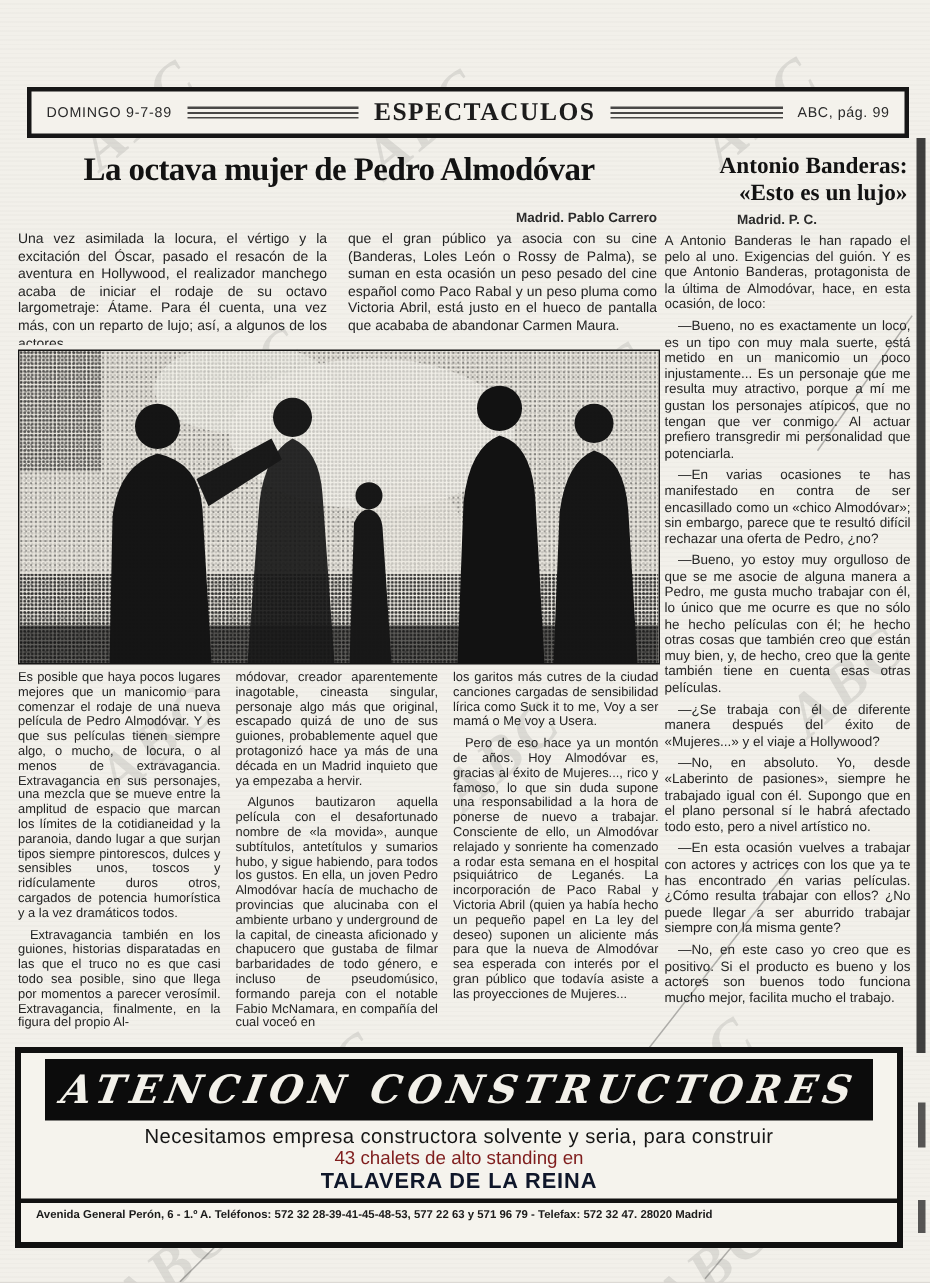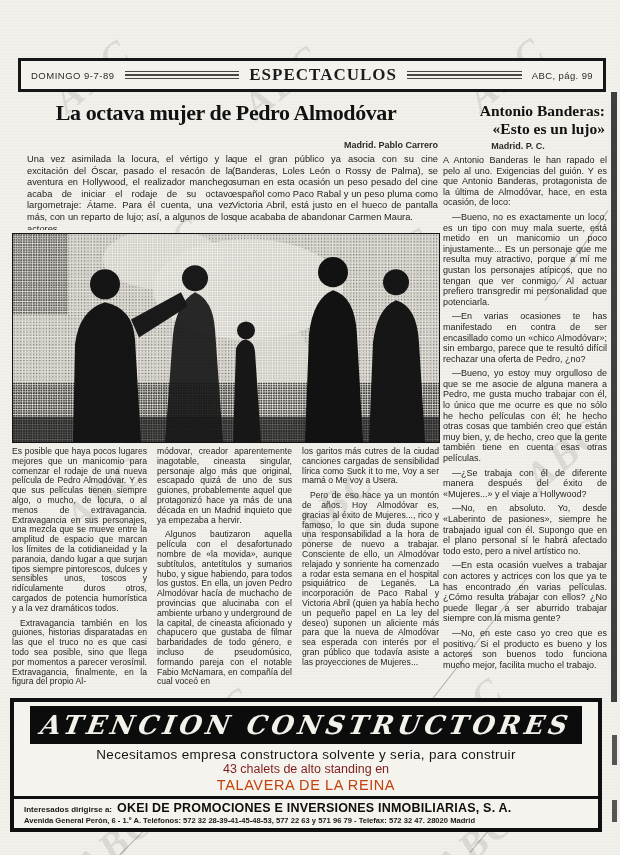--- a/index.html
+++ b/index.html
@@ -38,21 +38,21 @@
   
   .headline {
     position:absolute; left:12px; top:100px; width:428px; text-align:center;
     font-family:"Liberation Serif", serif; font-weight:bold; font-size:22px; letter-spacing:-0.4px; color:#121212;
   }
   .byline { position:absolute; left:12px; top:140px; width:426px; text-align:right; font-size:9px; font-weight:bold; color:#2b2b2b; }
   .intro-col {
     position:absolute; top:154px; width:206px; height:76px; overflow:hidden;
     font-size:9.3px; line-height:11.6px; text-align:justify; color:#232323;
   }
-  .intro-1 { left:27px; } .intro-2 { left:232px; }
+  .intro-1 { left:12px; } .intro-2 { left:232px; }
 
   .photo-frame { position:absolute; left:12px; top:233px; width:428px; height:210px; border:1.5px solid #141414; background:#e9e6de; }
   .photo-frame svg { display:block; width:100%; height:100%; }
 
   .body-col {
     position:absolute; top:447px; height:252px; overflow:hidden;
     font-size:8.6px; line-height:9.8px; text-align:justify; color:#242424;
   }
   .col-1 { left:12px;  width:135px; }
   .col-2 { left:157px; width:135px; }
@@ -82,21 +82,21 @@
     margin:4px 16px 3px; height:41px; background:#0c0c0c;
     display:flex; align-items:center; justify-content:center;
   }
   .ad-banner-text {
     color:#f3f1ea; font-family:"DejaVu Serif", serif; font-style:italic; font-weight:bold;
     font-size:26px; letter-spacing:4px; transform:skewX(-10deg); white-space:nowrap;
   }
   .ad-mid { text-align:center; }
   .ad-line1 { font-size:13.5px; letter-spacing:.3px; color:#161616; }
   .ad-line2 { font-size:12.5px; color:#7f1d1d; }
-  .ad-line3 { font-size:14.5px; font-weight:normal; letter-spacing:.6px; color:#c2410c; margin-top:1px; }
+  .ad-line3 { font-size:14.5px; font-weight:bold; letter-spacing:.6px; color:#0f172a; margin-top:1px; }
   .ad-contact { border-top:3px solid #101010; margin-top:3px; padding:2px 10px 3px; }
   .ad-contact-row { display:flex; align-items:baseline; gap:5px; white-space:nowrap; overflow:hidden; }
   .ad-contact-label { font-size:8px; font-weight:bold; color:#1a1a1a; }
   .ad-company { font-size:12.5px; font-weight:bold; letter-spacing:.2px; color:#0e0e0e; }
   .ad-address { font-size:7.6px; font-weight:bold; color:#1a1a1a; margin-top:1px; white-space:nowrap; overflow:hidden; }
 </style>
 </head>
 <body>
 
 <div class="page">
@@ -205,21 +205,17 @@
   <div class="ad">
     <div class="ad-banner">
       <span class="ad-banner-text">ATENCION CONSTRUCTORES</span>
     </div>
     <div class="ad-mid">
       <div class="ad-line1">Necesitamos empresa constructora solvente y seria, para construir</div>
       <div class="ad-line2">43 chalets de alto standing en</div>
       <div class="ad-line3">TALAVERA DE LA REINA</div>
     </div>
     <div class="ad-contact">
-      <div class="ad-contact-row">
-        <span class="ad-contact-label">Interesados dirigirse a:</span>
-        <span class="ad-company">OKEI DE PROMOCIONES E INVERSIONES INMOBILIARIAS, S. A.</span>
-      </div>
       <div class="ad-address">Avenida General Perón, 6 - 1.º A. Teléfonos: 572 32 28-39-41-45-48-53, 577 22 63 y 571 96 79 - Telefax: 572 32 47. 28020 Madrid</div>
     </div>
   </div>
 
 </div>
 
 </body></html>

